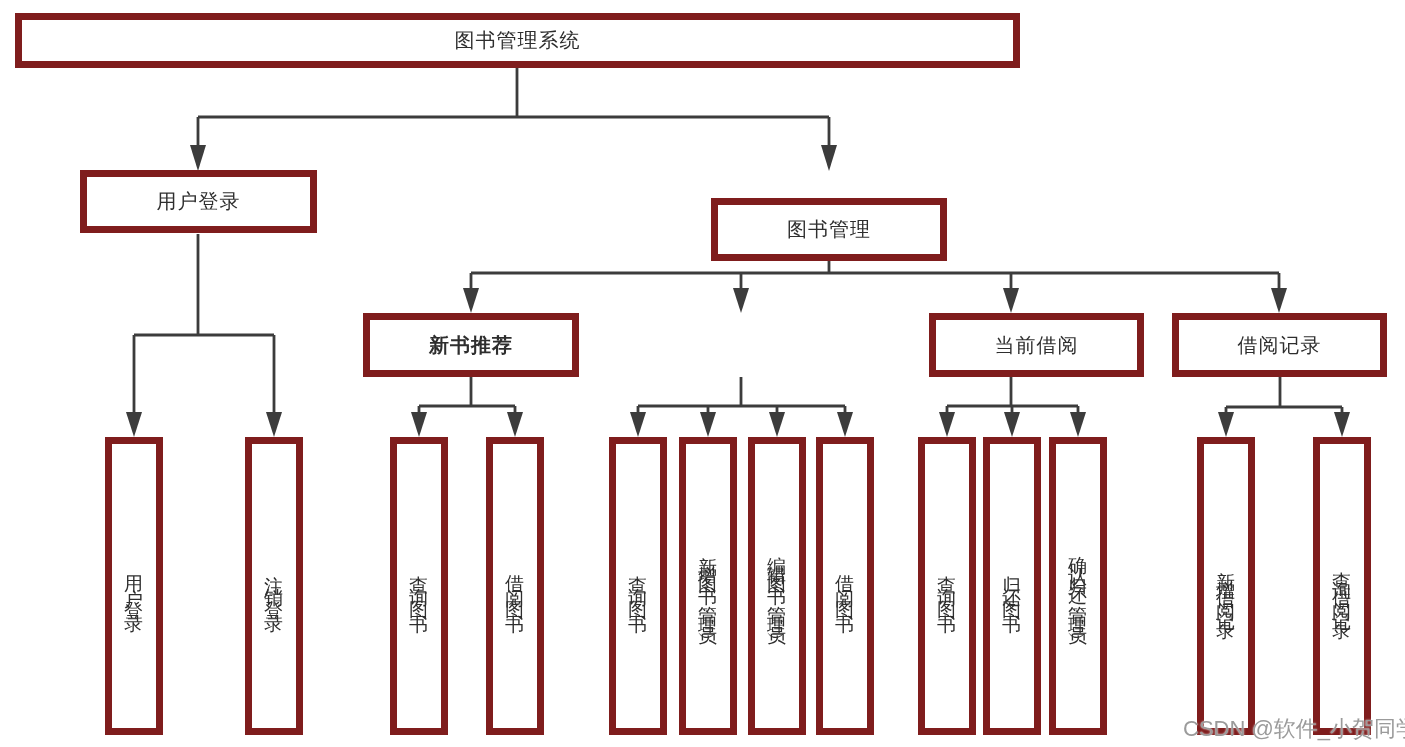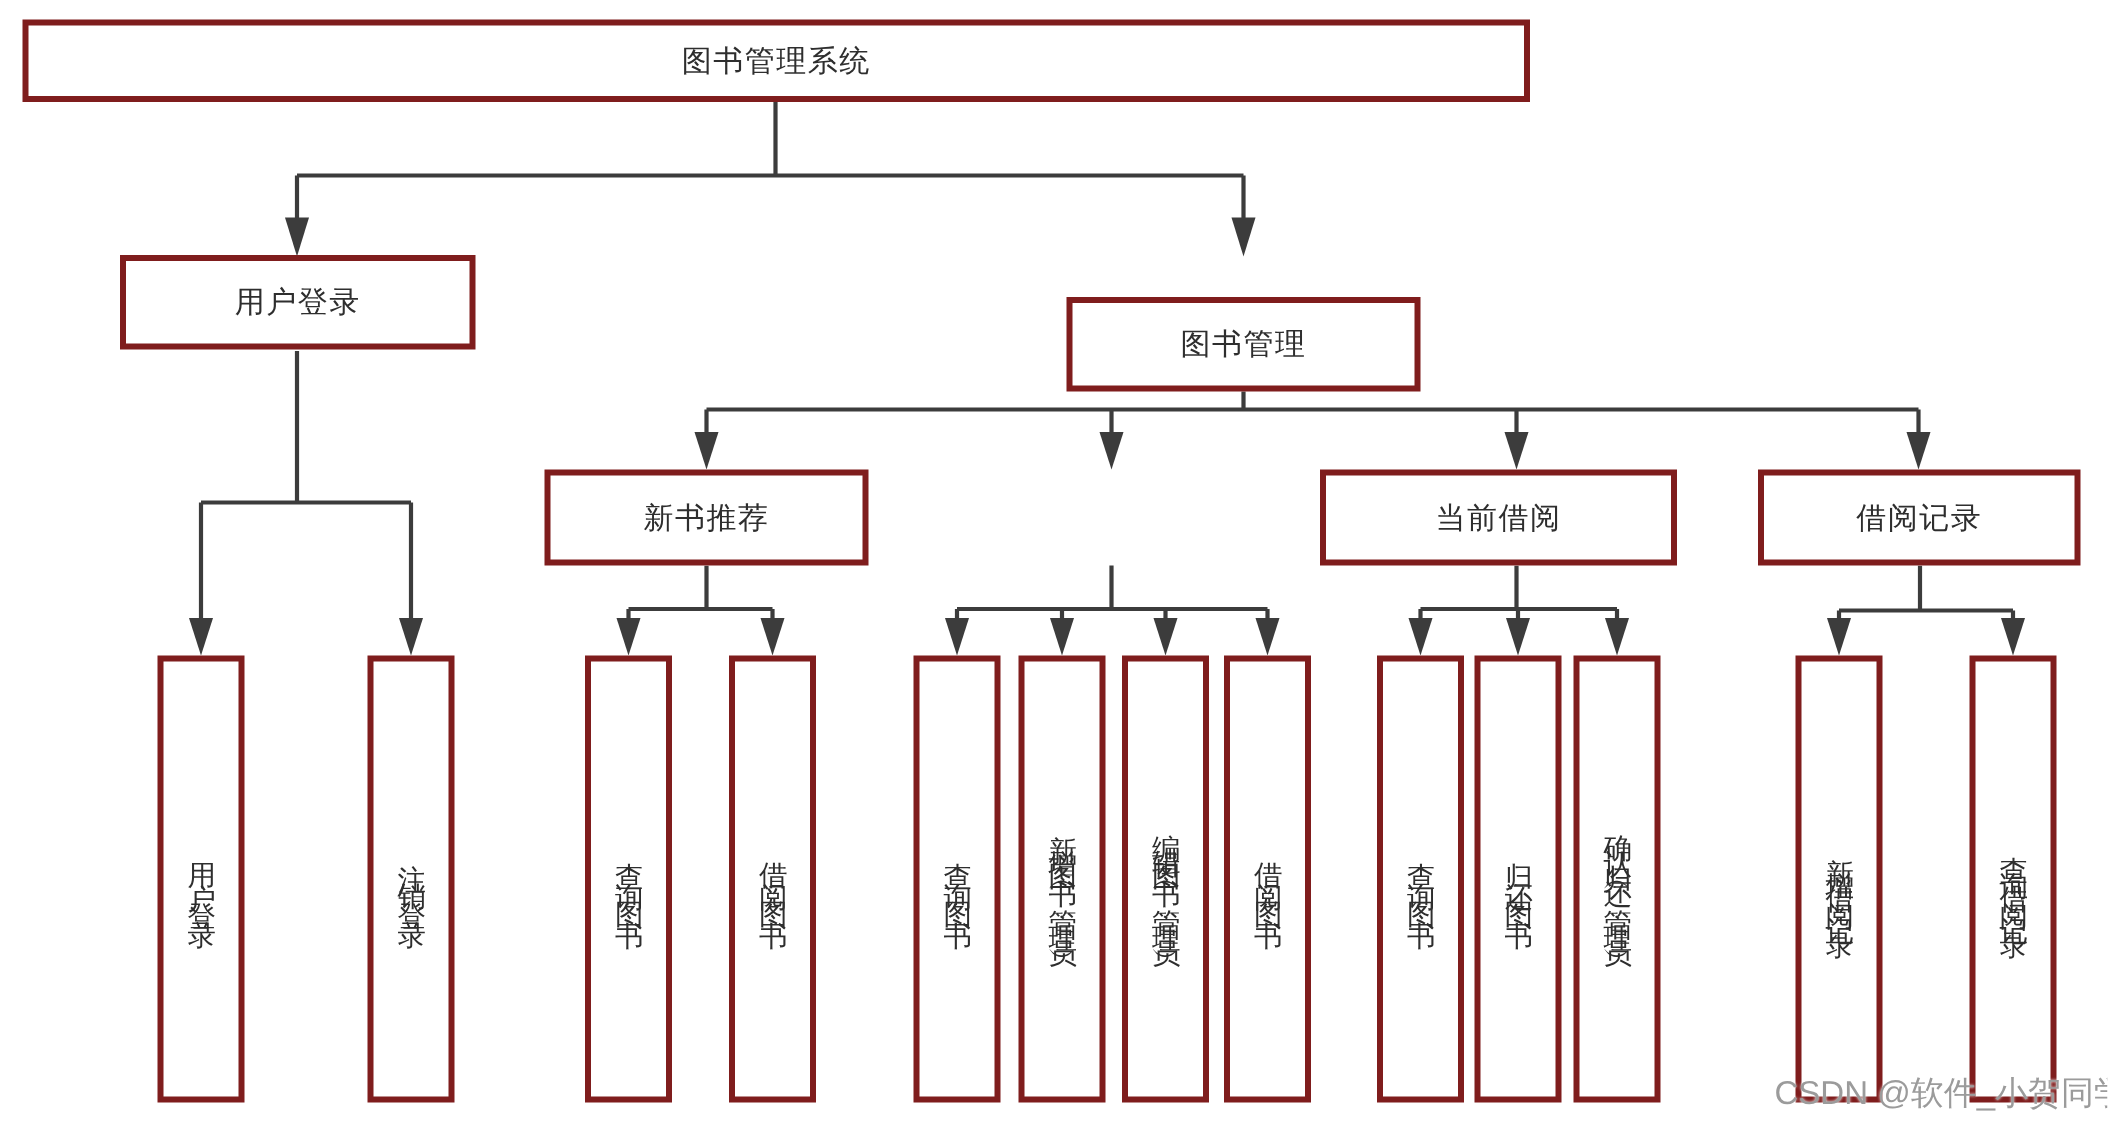--- a/index.html
+++ b/index.html
@@ -14,21 +14,21 @@
   #connectors {
     position: absolute;
     left: 0; top: 0;
     width: 1405px; height: 747px;
     pointer-events: none;
   }
   .node {
     position: absolute;
     box-sizing: border-box;
     background: #ffffff;
-    border: 4px solid #7f1d1d;
+    border: 7px solid #7f1d1d;
     display: flex;
     align-items: center;
     justify-content: center;
     color: #2e2e2e;
     z-index: 2;
   }
   .node--h {
     font-size: 20px;
     letter-spacing: 1px;
   }
@@ -107,24 +107,24 @@
     <span>图书管理系统</span>
   </div>
 
   <div class="node node--h" style="left:80px; top:170px; width:237px; height:63px;">
     <span>用户登录</span>
   </div>
   <div class="node node--h" style="left:711px; top:170px; width:236px; height:63px;margin-top:28px;">
     <span>图书管理</span>
   </div>
 
-  <div class="node node--h" style="left:363px; top:313px; width:216px; height:64px;">
+  <div class="node node--h" style="left:363px; top:313px; width:216px; height:64px;font-weight:bold;">
     <span>新书推荐</span>
   </div>
-  <div class="node node--h" style="left:880px; top:313px; width:238px; height:64px;text-align:right;">
+  <div class="node node--h" style="left:929px; top:313px; width:215px; height:64px;text-align:right;">
     <span>当前借阅</span>
   </div>
   <div class="node node--h" style="left:1172px; top:313px; width:215px; height:64px;">
     <span>借阅记录</span>
   </div>
 
   <div class="node node--leaf" style="left:105px;">
     <span class="vtext vtext--loose">用户登录</span>
   </div>
   <div class="node node--leaf" style="left:245px;">

